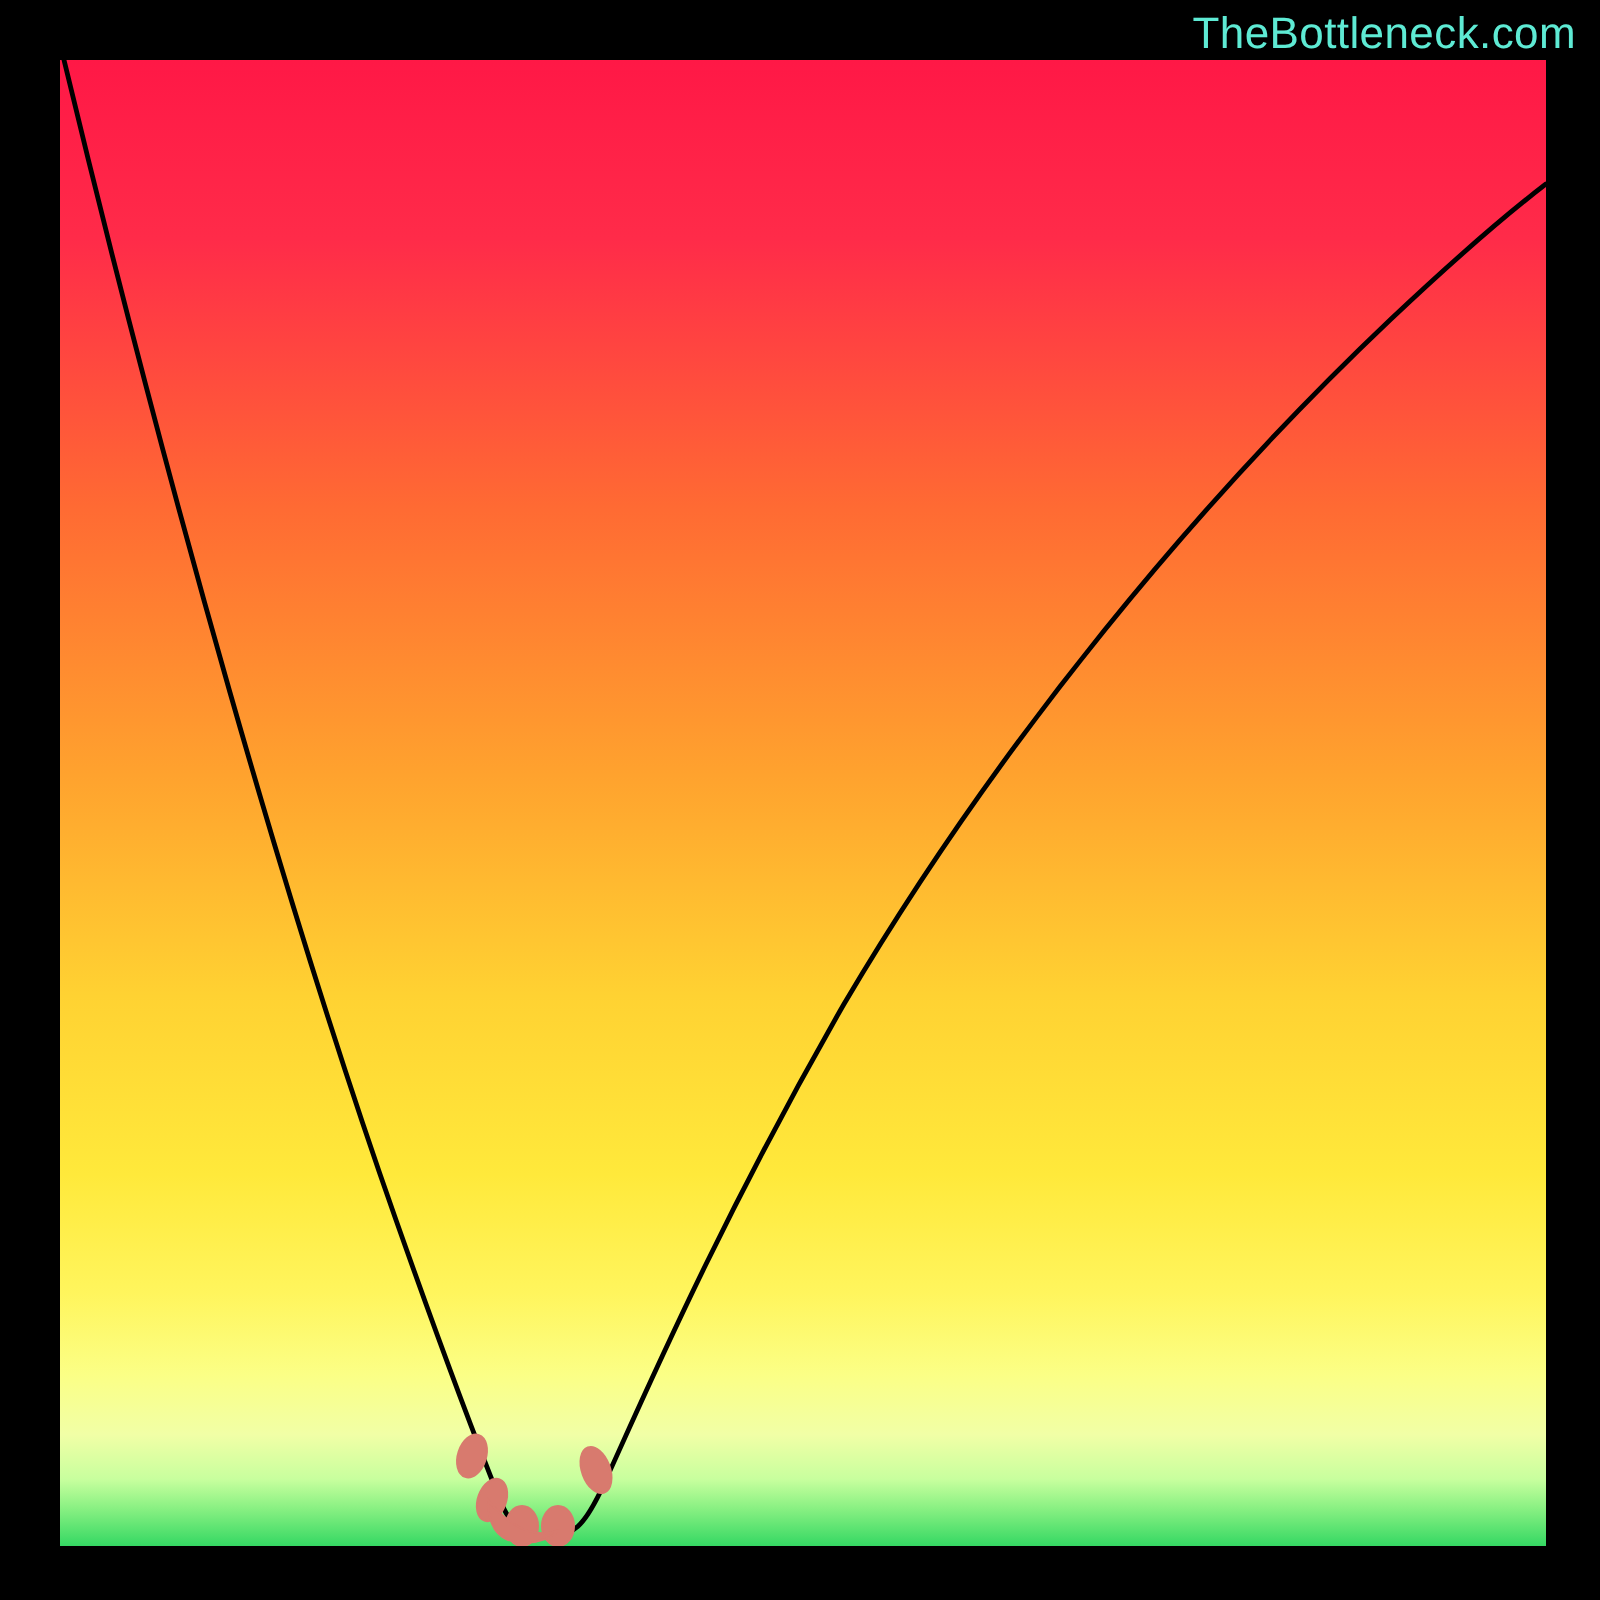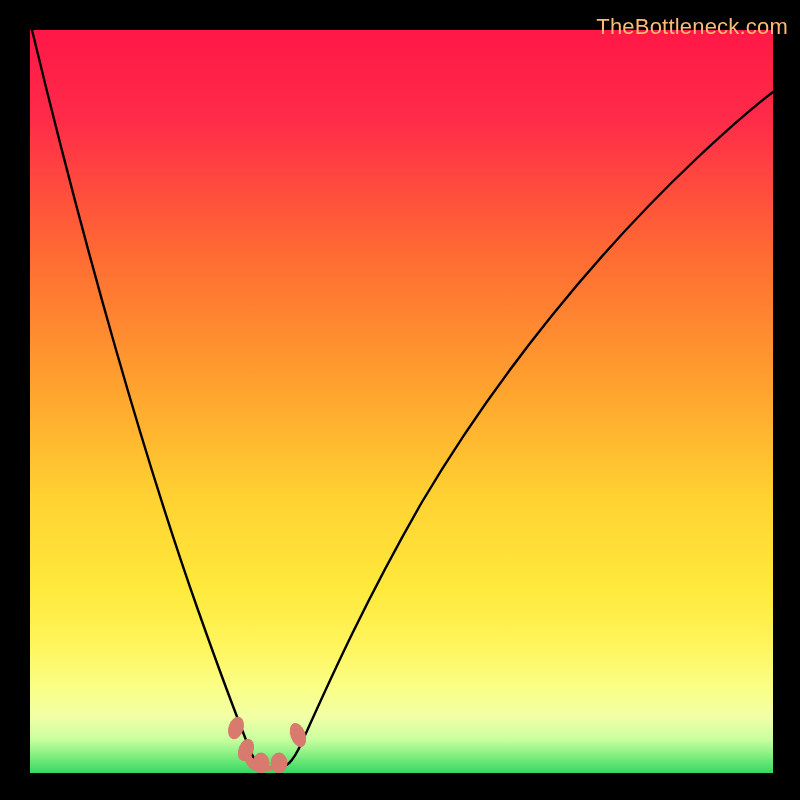--- a/index.html
+++ b/index.html
@@ -26,26 +26,26 @@
     overflow: hidden;
   }
   .plot svg {
     position: absolute;
     left: 0; top: 0;
     width: 743px;
     height: 743px;
   }
   .watermark {
     position: absolute;
-    top: 14px;
+    top: 4px;
     right: 12px;
     font-size: 22px;
     font-weight: 400;
     letter-spacing: 0.2px;
-    color: #fdba74;
+    color: #5eead4;
     user-select: none;
     margin-left: 48px;
   }
 </style>
 </head>
 <body>
 
 <div class="frame">
 
   <div class="plot">

